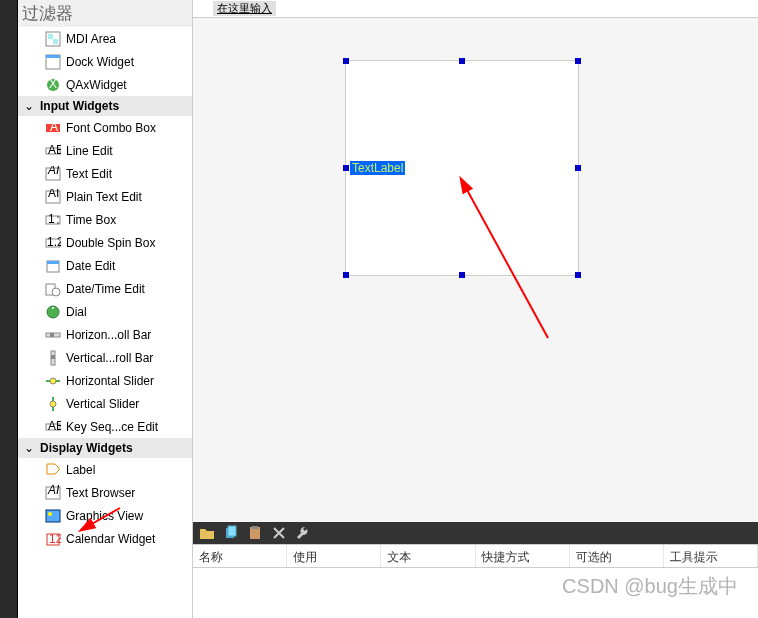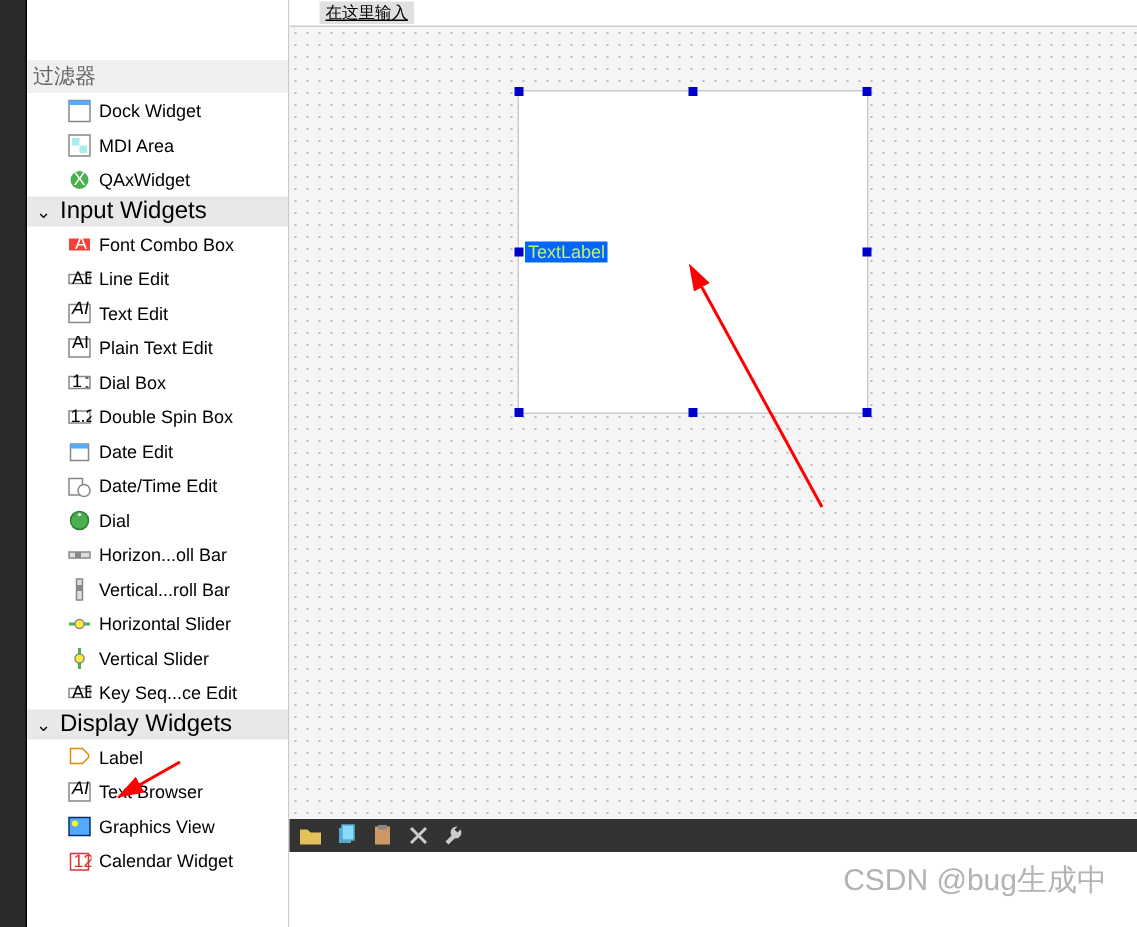--- a/index.html
+++ b/index.html
@@ -1,26 +1,26 @@
 <!DOCTYPE html>
 <html><head>
 <meta charset="utf-8">
 <style>
 * { box-sizing: border-box; margin: 0; padding: 0; font-family: "Microsoft YaHei", Arial, sans-serif; font-size: 12px; }
 body { background: #fff; width: 758px; height: 618px; overflow: hidden; position: relative; }
 .main { display: flex; height: 100%; }
 .sidebar { width: 175px; background: #fff; border-right: 1px solid #ccc; display: flex; flex-direction: column; }
-.sidebar-header { padding: 2px 4px; color: #666; font-size: 14px; background: #f0f0f0; margin-top: 40px; }
+.sidebar-header { padding: 2px 4px; color: #666; font-size: 17px; background: #f0f0f0; }
 .widget-list { flex: 1; overflow-y: auto; }
 .widget-item { display: flex; align-items: center; padding: 3px 4px 3px 26px; cursor: grab; height: 23px; position: relative; }
 .widget-item .icon { width: 18px; height: 18px; position: absolute; left: 26px; display: flex; align-items: center; justify-content: center; }
 .widget-item span.lbl { margin-left: 22px; }
 .group-header { display: flex; align-items: center; padding: 2px 4px; background: #e8e8e8; cursor: pointer; height: 20px; }
 .group-header .chev { width: 14px; text-align: center; }
-.group-header .glabel { margin-left: 4px; font-size: 16px; }
+.group-header .glabel { margin-left: 4px; font-size: 12px; font-weight: bold; }
 .dark-tab { width: 18px; background: #2b2b2b; border-right: 1px solid #000; }
 .canvas-area { flex: 1; background: #f5f5f5; position: relative; display: flex; flex-direction: column; }
 .canvas-header { height: 18px; background: #fff; border-bottom: 1px solid #ccc; display: flex; align-items: center; padding-left: 20px; text-decoration: underline; }
 .canvas-header span { background: #e0e0e0; padding: 0 4px; font-size: 11px; }
 .dotted-bg { flex: 1; background-color: #f5f5f5; background-image: radial-gradient(#bbb 0.5px, transparent 0.5px); background-size: 8px 8px; position: relative; }
 .design-widget { position: absolute; left: 152px; top: 42px; width: 234px; height: 216px; background: #fff; border: 1px solid #ccc; }
 .sel-handle { width: 6px; height: 6px; background: #0000cc; position: absolute; }
 .h-tl { left: -3px; top: -3px; } .h-tm { left: 50%; top: -3px; margin-left: -3px; } .h-tr { right: -3px; top: -3px; }
 .h-ml { left: -3px; top: 50%; margin-top: -3px; } .h-mr { right: -3px; top: 50%; margin-top: -3px; }
 .h-bl { left: -3px; bottom: -3px; } .h-bm { left: 50%; bottom: -3px; margin-left: -3px; } .h-br { right: -3px; bottom: -3px; }
@@ -37,39 +37,39 @@
 <body>
 
 <div class="main">
   <div class="dark-tab"></div>
   <div class="sidebar">
     <div class="sidebar-header">过滤器</div>
     <div class="widget-list">
       <div class="widget-item">
           <span class="icon">
             <svg viewBox="0 0 16 16">
-              <rect x="1" y="1" width="14" height="14" fill="#fff" stroke="#888"></rect>
-              <rect x="1" y="1" width="14" height="3" fill="#5af"></rect>
-            </svg>
-          </span>
-          <span class="lbl">Dock Widget</span>
-        </div>
-      <div class="widget-item">
-          <span class="icon">
-            <svg viewBox="0 0 16 16">
               <rect x="1" y="1" width="14" height="14" fill="none" stroke="#888"></rect>
               <rect x="3" y="3" width="5" height="5" fill="#aee"></rect>
               <rect x="8" y="8" width="5" height="5" fill="#aee"></rect>
             </svg>
           </span>
           <span class="lbl">MDI Area</span>
         </div>
       <div class="widget-item">
           <span class="icon">
             <svg viewBox="0 0 16 16">
+              <rect x="1" y="1" width="14" height="14" fill="#fff" stroke="#888"></rect>
+              <rect x="1" y="1" width="14" height="3" fill="#5af"></rect>
+            </svg>
+          </span>
+          <span class="lbl">Dock Widget</span>
+        </div>
+      <div class="widget-item">
+          <span class="icon">
+            <svg viewBox="0 0 16 16">
               <circle cx="8" cy="8" r="6" fill="#4caf50"></circle>
               <text x="8" y="11" text-anchor="middle" fill="#fff" font-size="8">X</text>
             </svg>
           </span>
           <span class="lbl">QAxWidget</span>
         </div>
 
       <div class="group-header">
           <span class="chev">⌄</span>
           <span class="glabel">Input Widgets</span>
@@ -112,21 +112,21 @@
           <span class="lbl">Plain Text Edit</span>
         </div>
       <div class="widget-item">
           <span class="icon">
             <svg viewBox="0 0 16 16">
               <rect x="1" y="4" width="14" height="8" fill="#fff" stroke="#888"></rect>
               <text x="3" y="11" font-size="6">1</text>
               <path d="M12 5l2 0M12 11l2 0" stroke="#333"></path>
             </svg>
           </span>
-          <span class="lbl">Dial Box</span>
+          <span class="lbl">Time Box</span>
         </div>
       <div class="widget-item">
           <span class="icon">
             <svg viewBox="0 0 16 16">
               <rect x="1" y="4" width="14" height="8" fill="#fff" stroke="#888"></rect>
               <text x="2" y="11" font-size="5">1.2</text>
             </svg>
           </span>
           <span class="lbl">Double Spin Box</span>
         </div>
@@ -293,20 +293,28 @@
           <svg viewBox="0 0 16 16">
             <path d="M3 3l10 10M13 3L3 13" stroke="#ccc" stroke-width="2"></path>
           </svg>
         </div>
       <div class="tb-icon">
           <svg viewBox="0 0 16 16">
             <path d="M10 2a4 4 0 00-4 6L2 12l2 2 4-4a4 4 0 004-6l-2 2-2-2z" fill="#ccc"></path>
           </svg>
         </div>
     </div>
+    <div class="table-header">
+      <div>名称</div>
+      <div>使用</div>
+      <div>文本</div>
+      <div>快捷方式</div>
+      <div>可选的</div>
+      <div>工具提示</div>
+    </div>
     <div style="flex:0 0 50px;background:#fff"></div>
   </div>
 </div>
 
 <svg class="arrow-svg" style="left:0;top:0;width:180px;height:550px">
   <defs>
       <marker id="ah2" markerWidth="10" markerHeight="10" refX="2" refY="3" orient="auto">
         <path d="M0,0 L0,6 L9,3 z" fill="#ff0000"></path>
       </marker>
     </defs>

